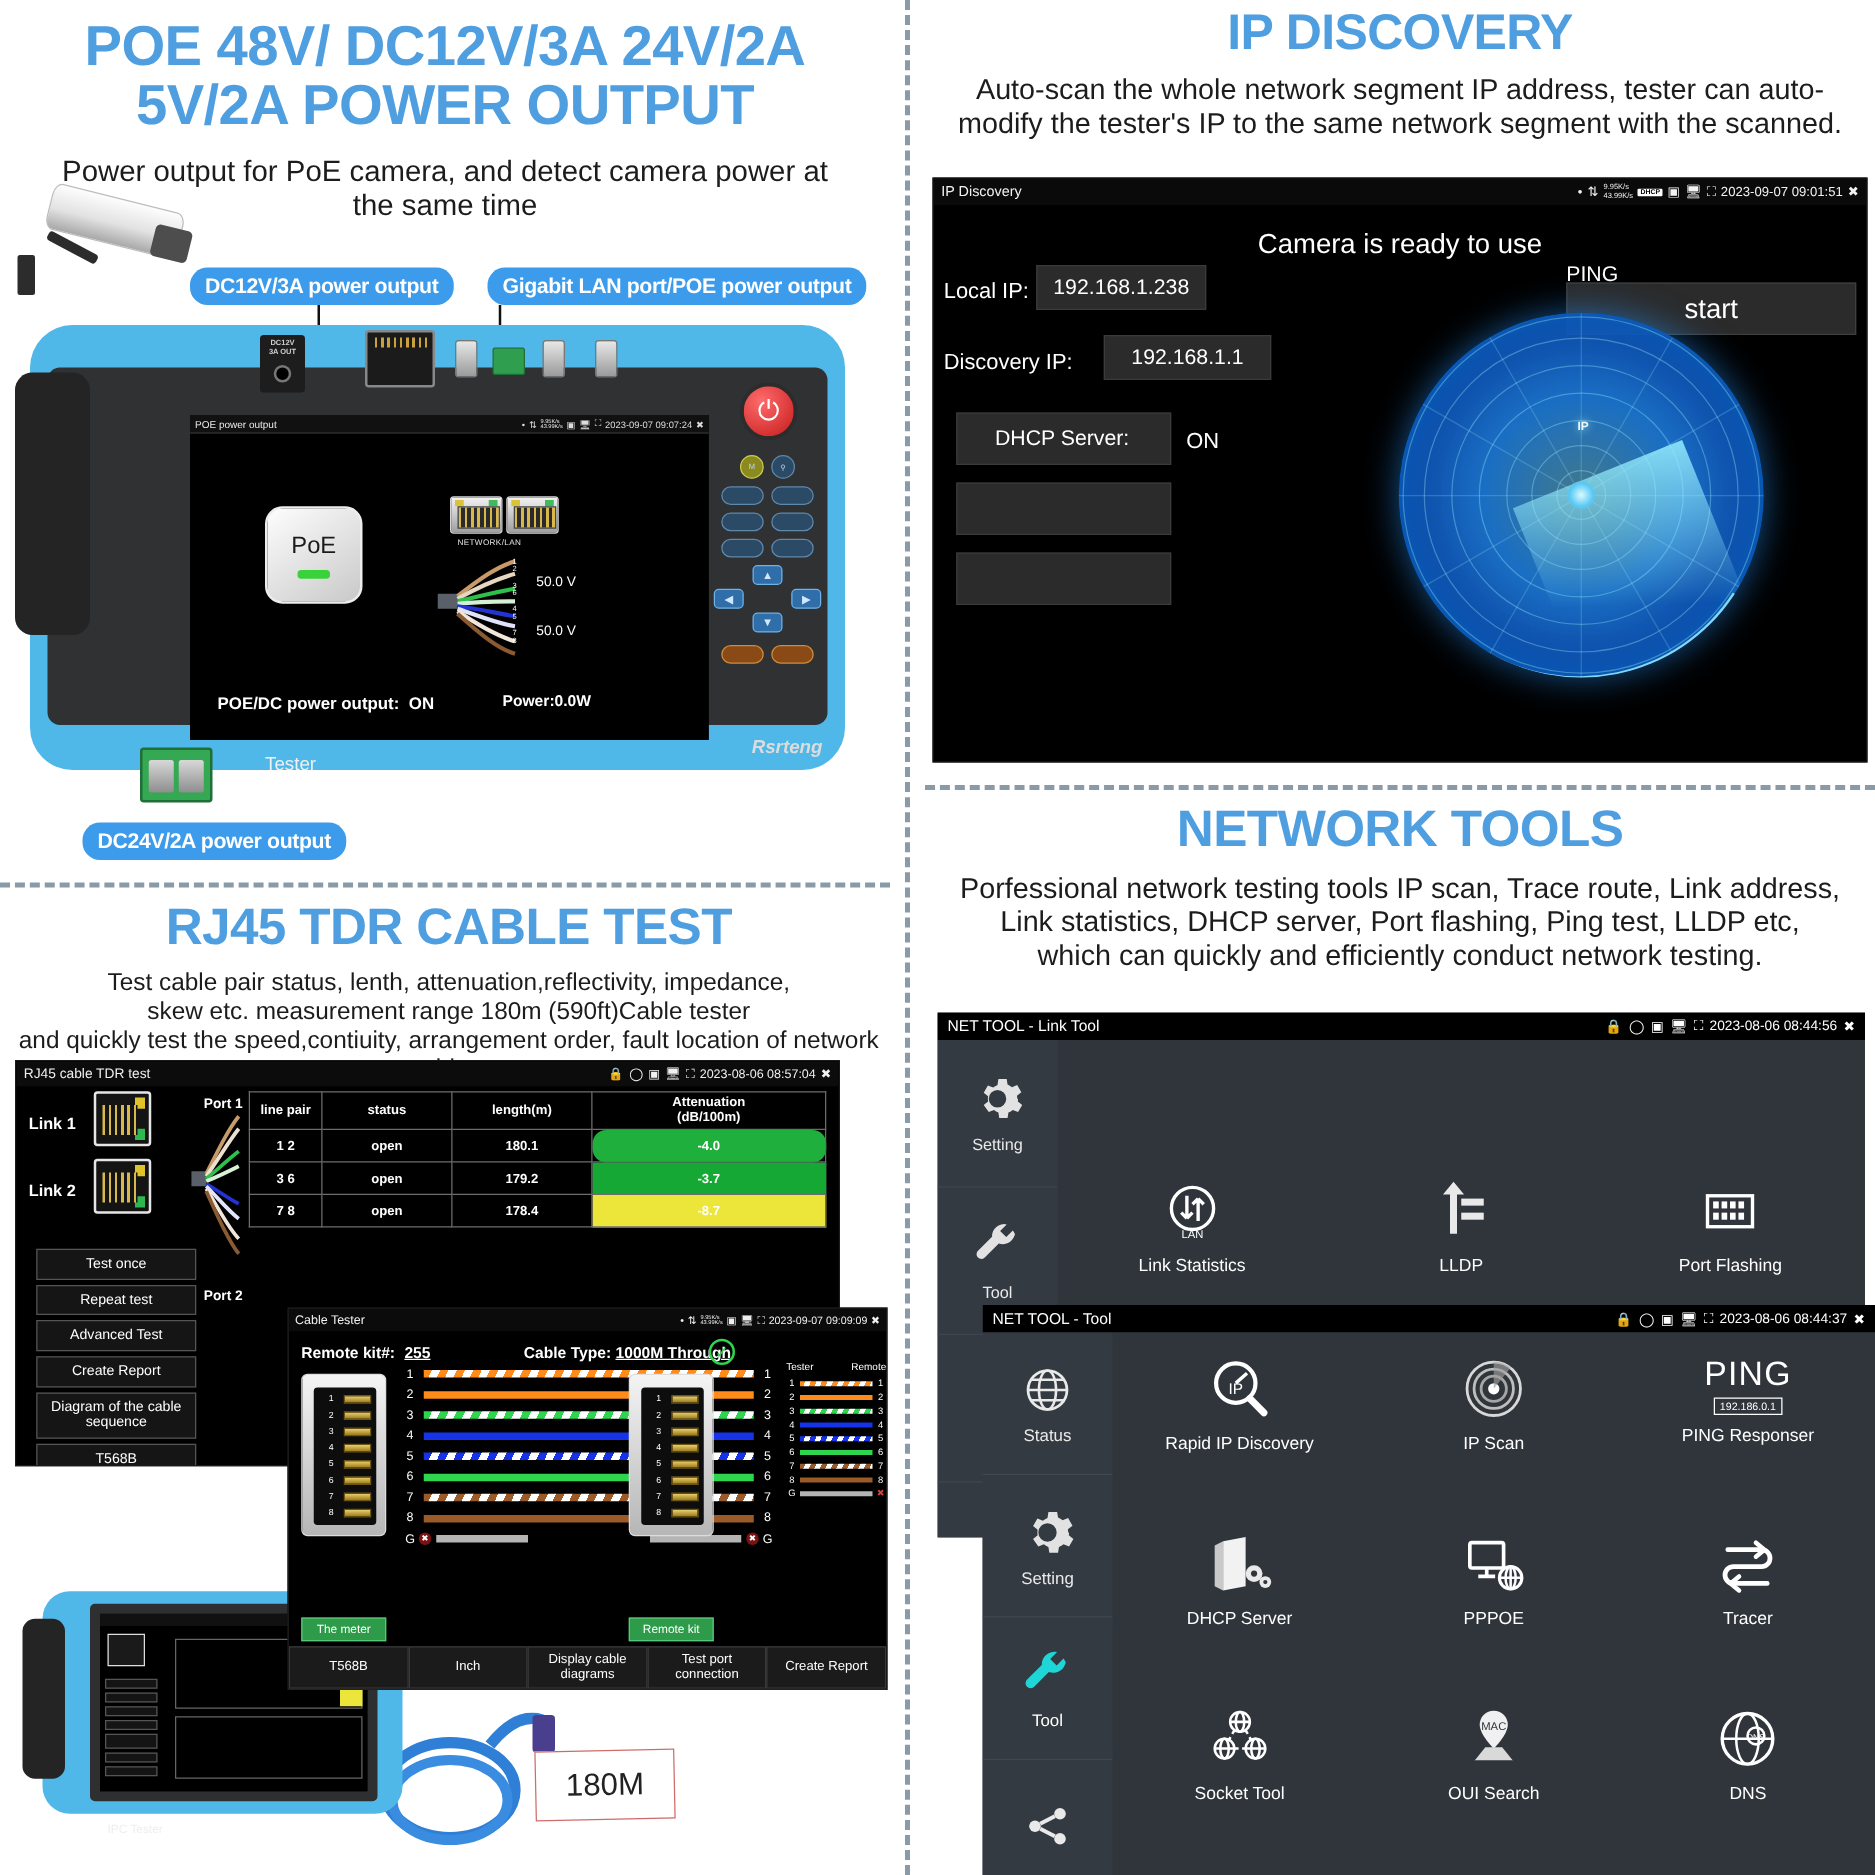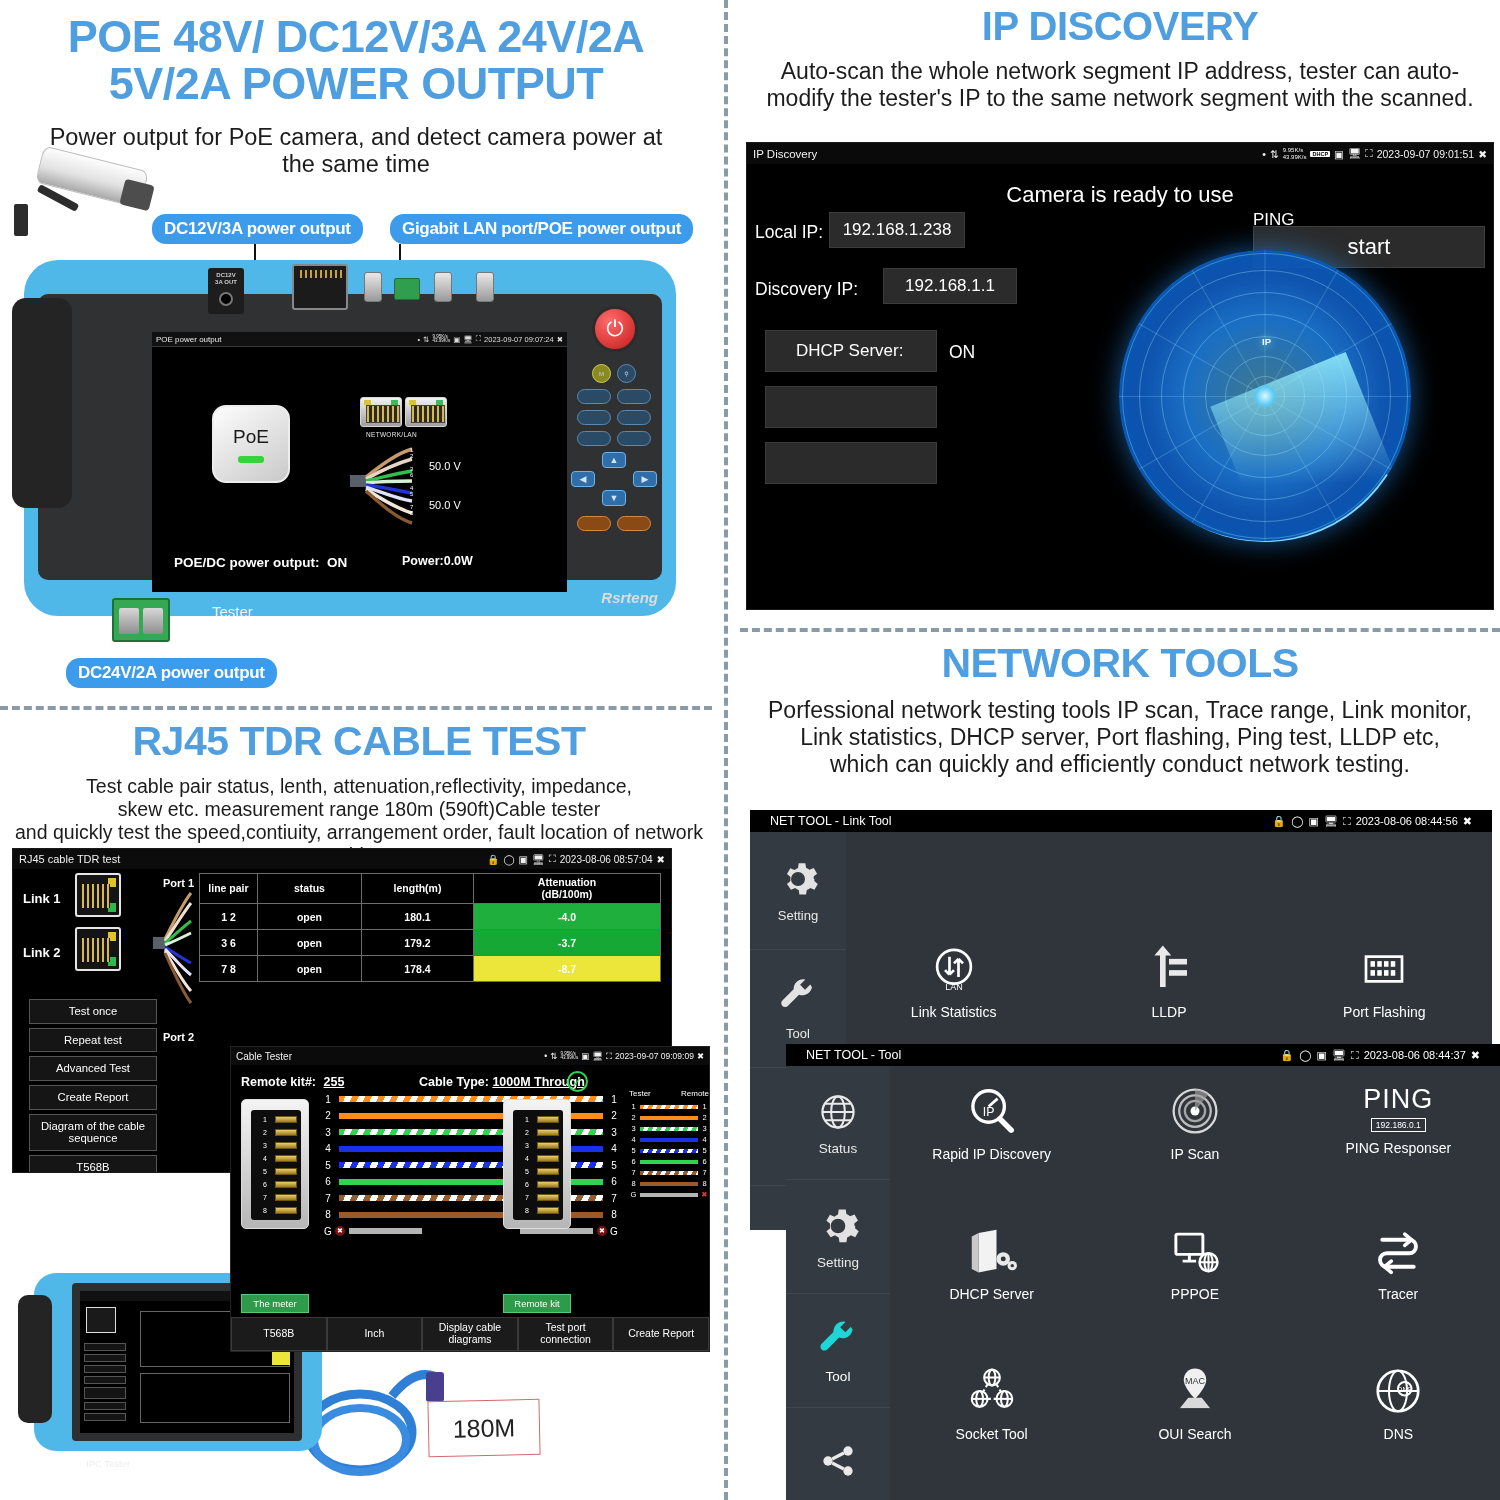--- a/index.html
+++ b/index.html
@@ -286,21 +286,21 @@
 
   table.tdr {
     position:absolute; left: 186px; top: 24px; width: 462px;
     border-collapse: collapse; table-layout: fixed;
   }
   table.tdr th, table.tdr td {
     border:1px solid #6d6d6d; color:#fff; font-size:10.5px; font-weight:bold;
     text-align:center; background:#000; height: 26px;
   }
   table.tdr th { font-size: 10.5px; line-height:1.1; height: 30px; }
-  td.att-g { background:#1faf3d !important; color:#fff; }
+  td.att-g { background:#1faf3d !important; color:#fff;border-radius:11px; }
   td.att-g2{ background:#15a834 !important; color:#fff; }
   td.att-y { background:#ece63a !important; color:#fff; }
 
   .wire-svg { position:absolute; left: 140px; top: 30px; }
 
   
   .ct-screen {
     position:absolute; left: 230px; top: 1046px; width: 480px; height: 306px;
     background:#000; border:1px solid #222; overflow:hidden; z-index: 20;
   }
@@ -368,21 +368,21 @@
 
   
   #q4 { position:absolute; left: 740px; top: 628px; width: 760px; height: 872px; }
   #q4 .sec-title { font-size: 41px; margin-top: 14px; }
   #q4 .sec-sub { font-size: 23px; margin-top: 12px; }
 
   .nt-screen {
     position:absolute; left: 10px; top: 182px; width: 742px; height: 420px;
     background:#3b4148; overflow:hidden; z-index: 4;
   }
-  .nt-bar { height: 22px; background:#000; display:flex; align-items:center; padding:0 20px; color:#fff;}
+  .nt-bar { height: 22px; background:#000; display:flex; align-items:center; padding:0 8px; color:#fff;}
   .nt-bar .t{ font-size: 12.5px; } .nt-bar .r{ margin-left:auto; display:flex; gap:5px; align-items:center; font-size:11px;}
   .nt-body { display:flex; height: calc(100% - 22px); }
   .nt-side { width: 96px; background:#343a41; }
   .nt-side-item {
     height: 118px; display:flex; flex-direction:column; align-items:center; justify-content:center;
     gap: 8px; color:#e9e9e9; font-size: 13px; border-bottom: 1px solid #40464d;
   }
   .nt-main { flex:1; background:#2f353b; position:relative; }
   .nt-grid { display:grid; grid-template-columns: repeat(3, 1fr); }
   .nt-cell {
@@ -931,21 +931,21 @@
     <ellipse cx="60" cy="62" rx="52" ry="38" fill="none" stroke="#2f7fd6" stroke-width="9"></ellipse>
     <ellipse cx="60" cy="70" rx="46" ry="32" fill="none" stroke="#3a8ce0" stroke-width="8"></ellipse>
     <path d="M92 26 C108 6, 122 2, 134 6" stroke="#2f7fd6" stroke-width="9" fill="none"></path>
     <rect x="126" y="2" width="18" height="30" rx="3" fill="#4a3f8f"></rect>
   </svg>
   <div class="m180">180M</div>
 
   <section id="q4">
     <div class="sec-title">NETWORK TOOLS</div>
     <div class="sec-sub">
-      <div>Porfessional network testing tools IP scan, Trace range, Link monitor,</div>
+      <div>Porfessional network testing tools IP scan, Trace route, Link address,</div>
       <div>Link statistics, DHCP server, Port flashing, Ping test, LLDP etc,</div>
       <div>which can quickly and efficiently conduct network testing.</div>
     </div>
 
     <div class="nt-screen">
       <div class="nt-bar">
         <span class="t">NET TOOL - Link Tool</span>
         <span class="r">
           <span>🔒</span>
           <span>◯</span>

